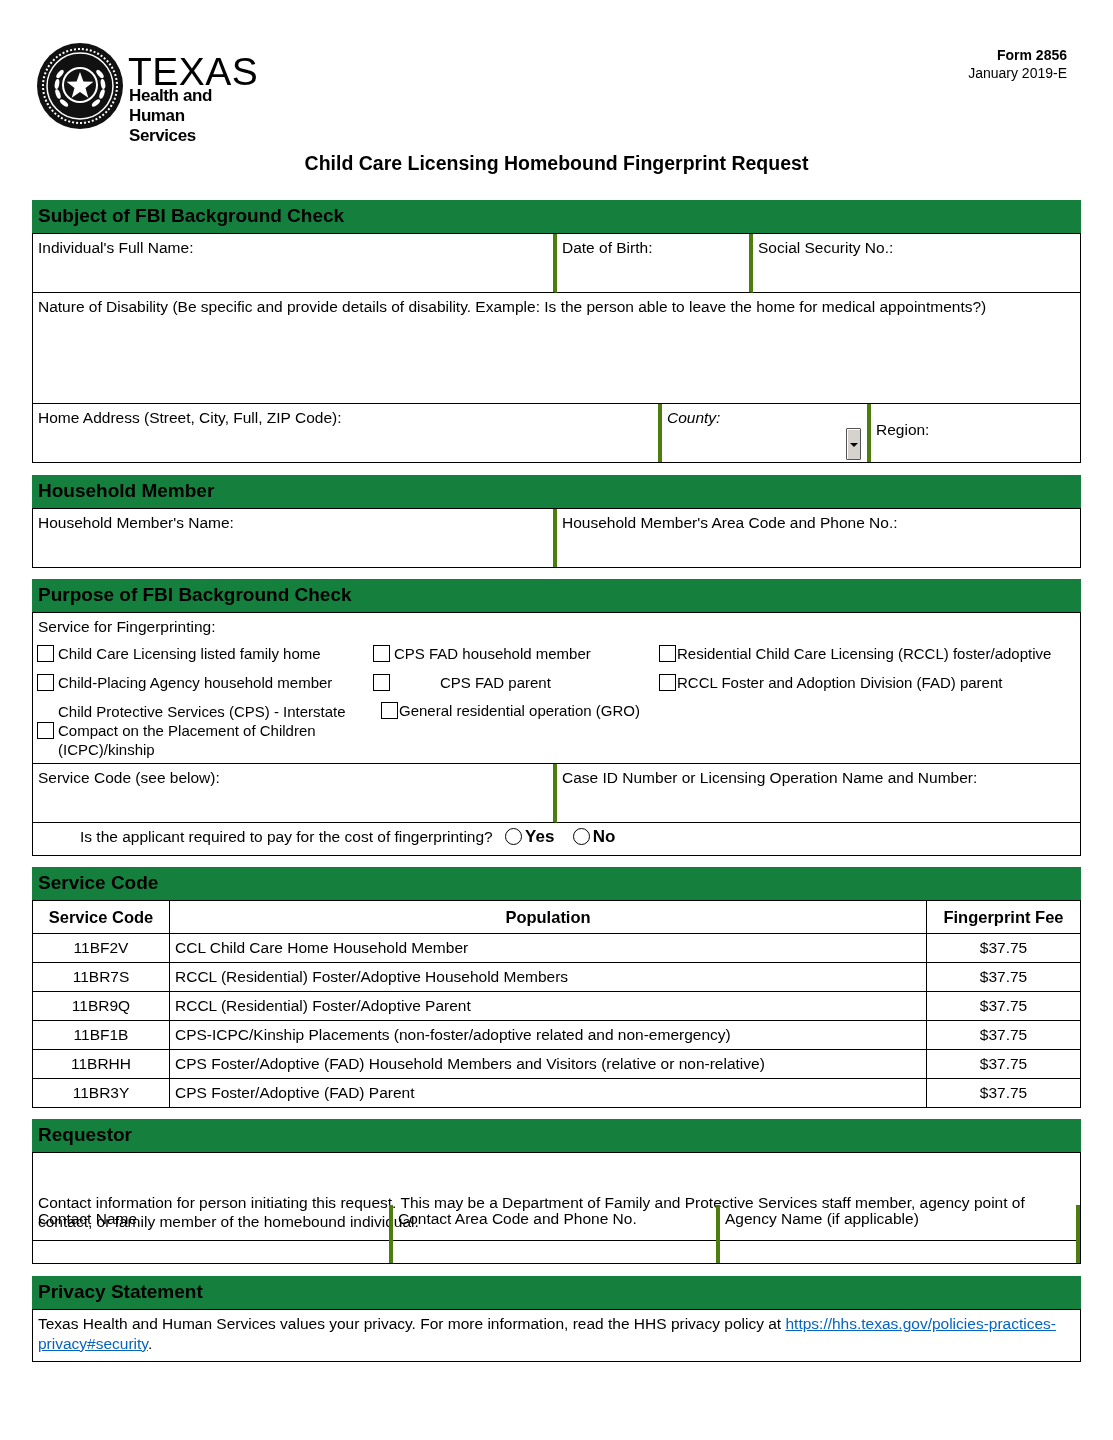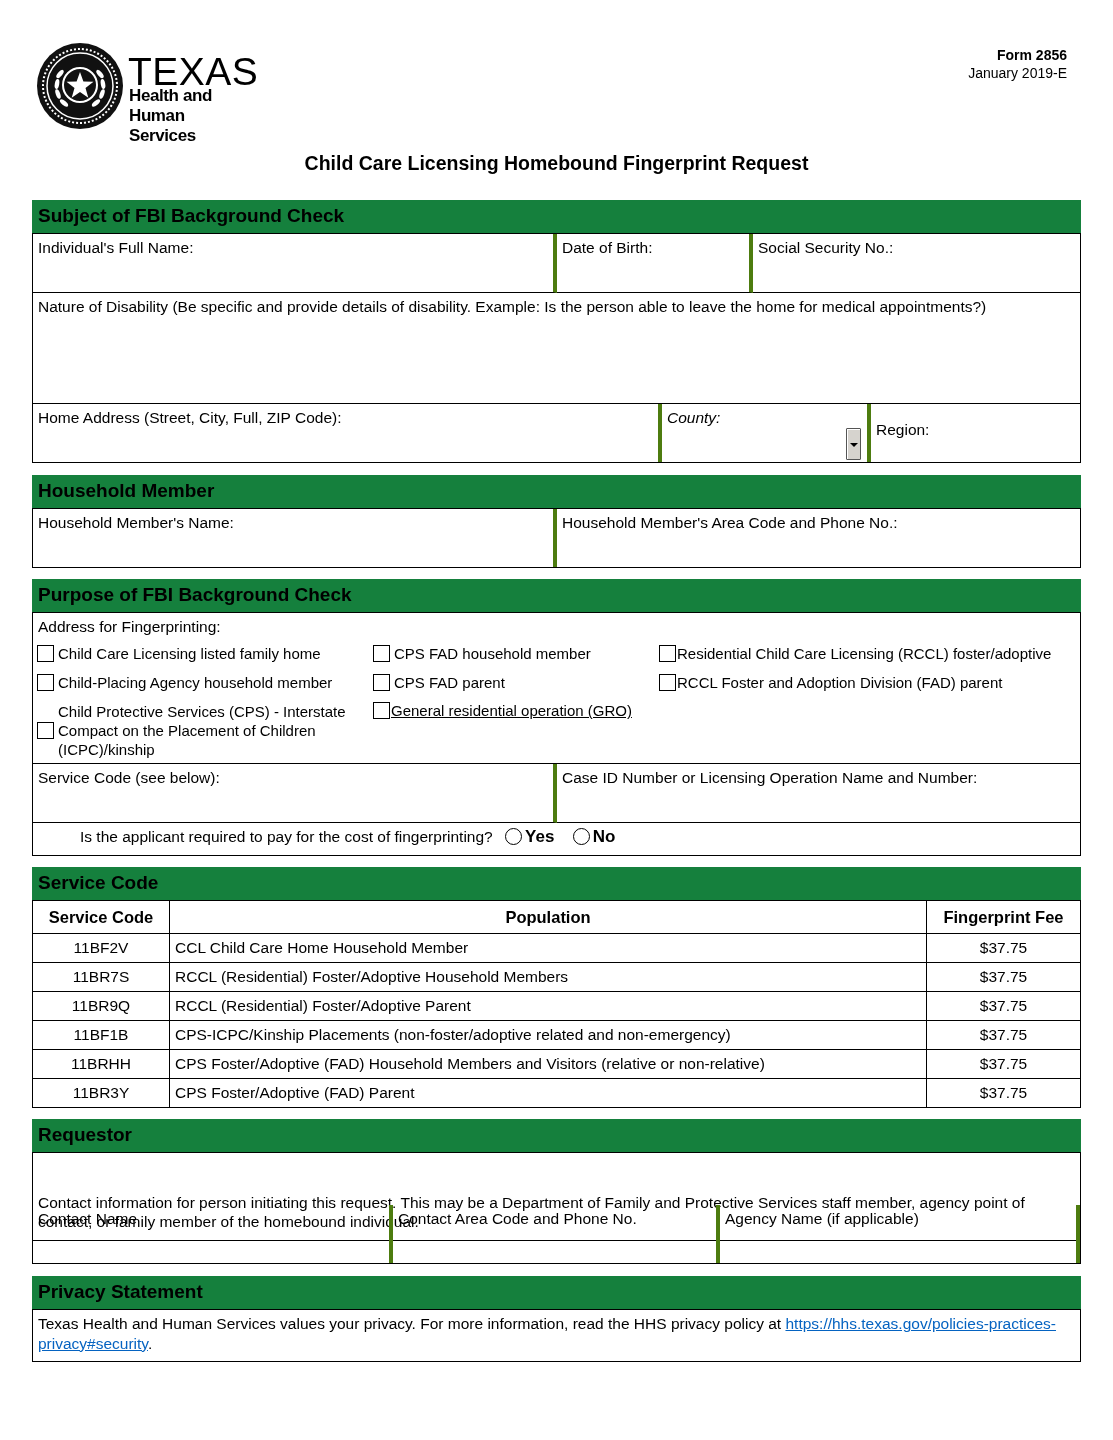--- a/index.html
+++ b/index.html
@@ -121,21 +121,21 @@
   </div>
   <div class="cell nr nb" style="left:524px; top:0; width:523px; height:58px;">
     <span>Household Member's Area Code and Phone No.:</span>
     <input class="field-input" type="text" style="">
   </div>
 </div>
 
 <div class="abs sec-head" style="top:579px;">Purpose of FBI Background Check</div>
 <div class="abs box" style="top:612px; height:244px;">
   <div class="cell nr" style="left:0; top:0; width:1047px; height:151px;">
-    <span>Address for Fingerprinting:</span>
+    <span>Service for Fingerprinting:</span>
   </div>
 
   <div class="cb-row" style="left:4px; top:31px;">
     <span class="cb"></span>
     <span>Child Care Licensing listed family home</span>
   </div>
   <div class="cb-row" style="left:4px; top:60px;">
     <span class="cb"></span>
     <span>Child-Placing Agency household member</span>
   </div>
@@ -145,25 +145,25 @@
       <span style="display:block;">Child Protective Services (CPS) - Interstate</span>
       <span style="display:block;">Compact on the Placement of Children</span>
       <span style="display:block;">(ICPC)/kinship</span>
     </span>
   </div>
 
   <div class="cb-row" style="left:340px; top:31px;">
     <span class="cb"></span>
     <span>CPS FAD household member</span>
   </div>
-  <div class="cb-row" style="left:340px; top:60px;">
+  <div class="cb-row" style="left:340px; top:60px;gap:46px;">
     <span class="cb"></span>
     <span>CPS FAD parent</span>
   </div>
-  <div class="cb-row" style="left:340px; top:88px;text-decoration:underline;">
+  <div class="cb-row" style="left:348px; top:88px;">
     <span class="cb"></span>
     <span style="margin-left:-3px;">General residential operation (GRO)</span>
   </div>
 
   <div class="cb-row" style="left:626px; top:31px;">
     <span class="cb"></span>
     <span style="margin-left:-3px;">Residential Child Care Licensing (RCCL) foster/adoptive</span>
   </div>
   <div class="cb-row" style="left:626px; top:60px;">
     <span class="cb"></span>

